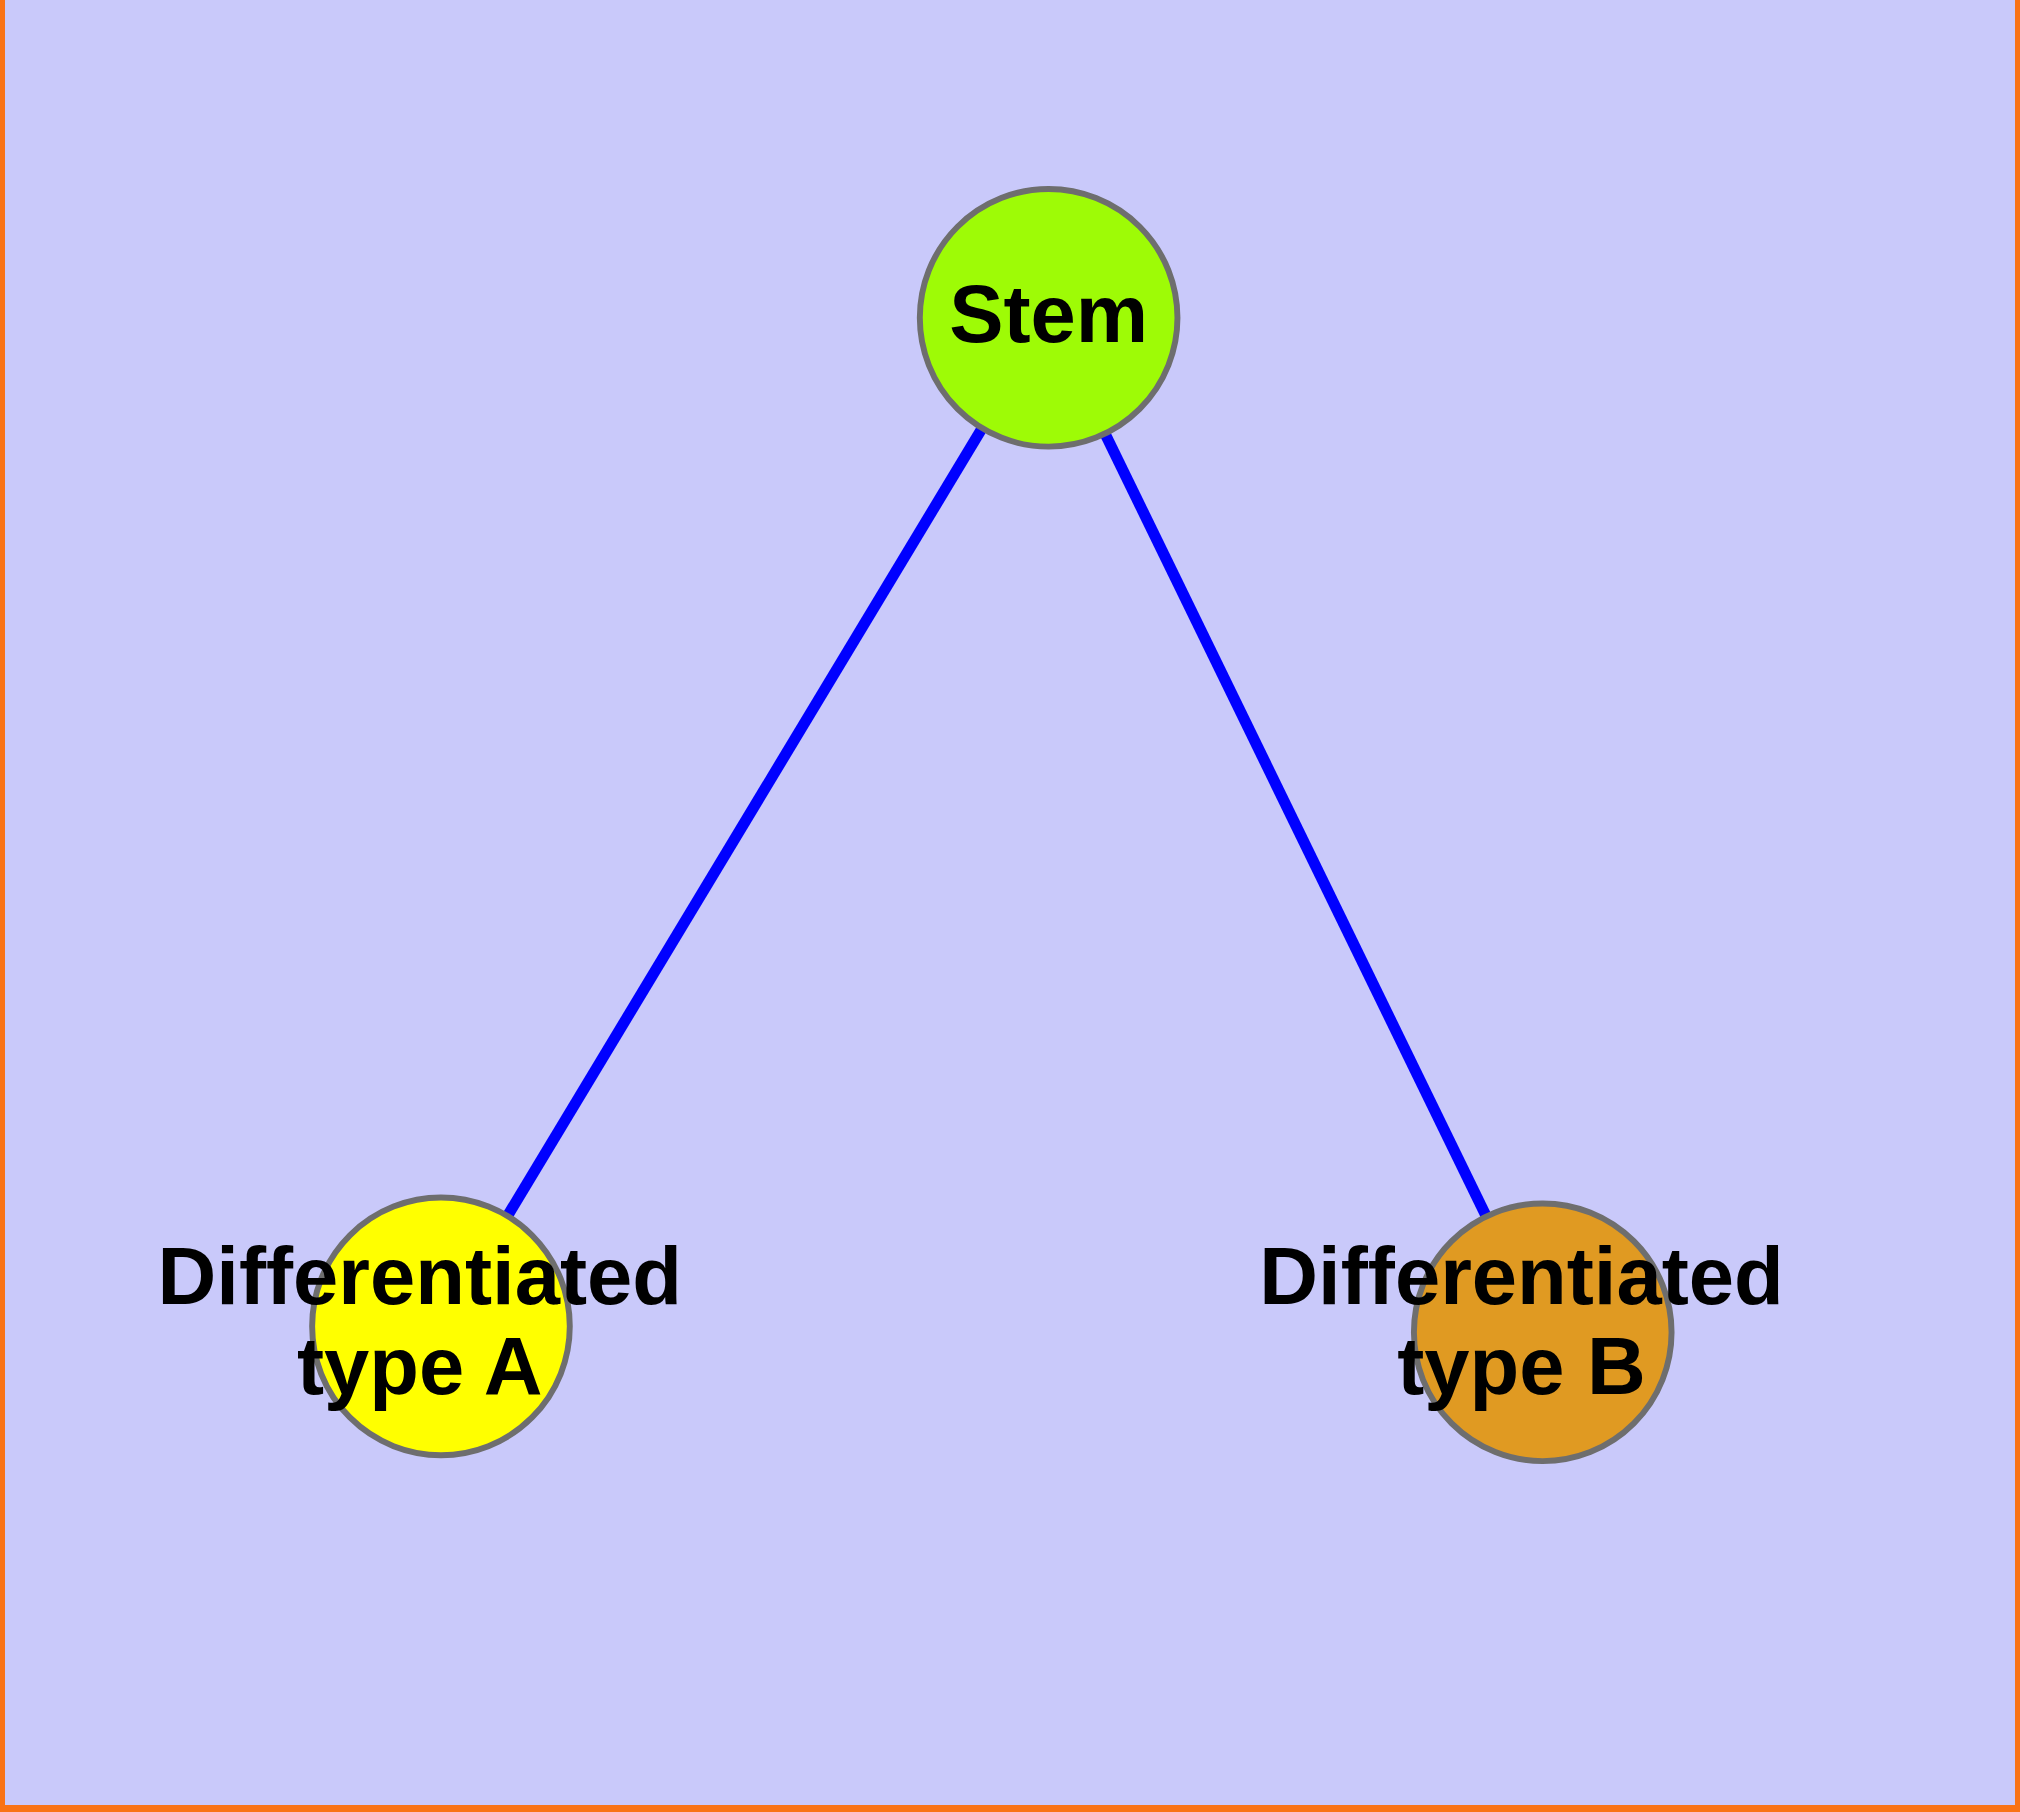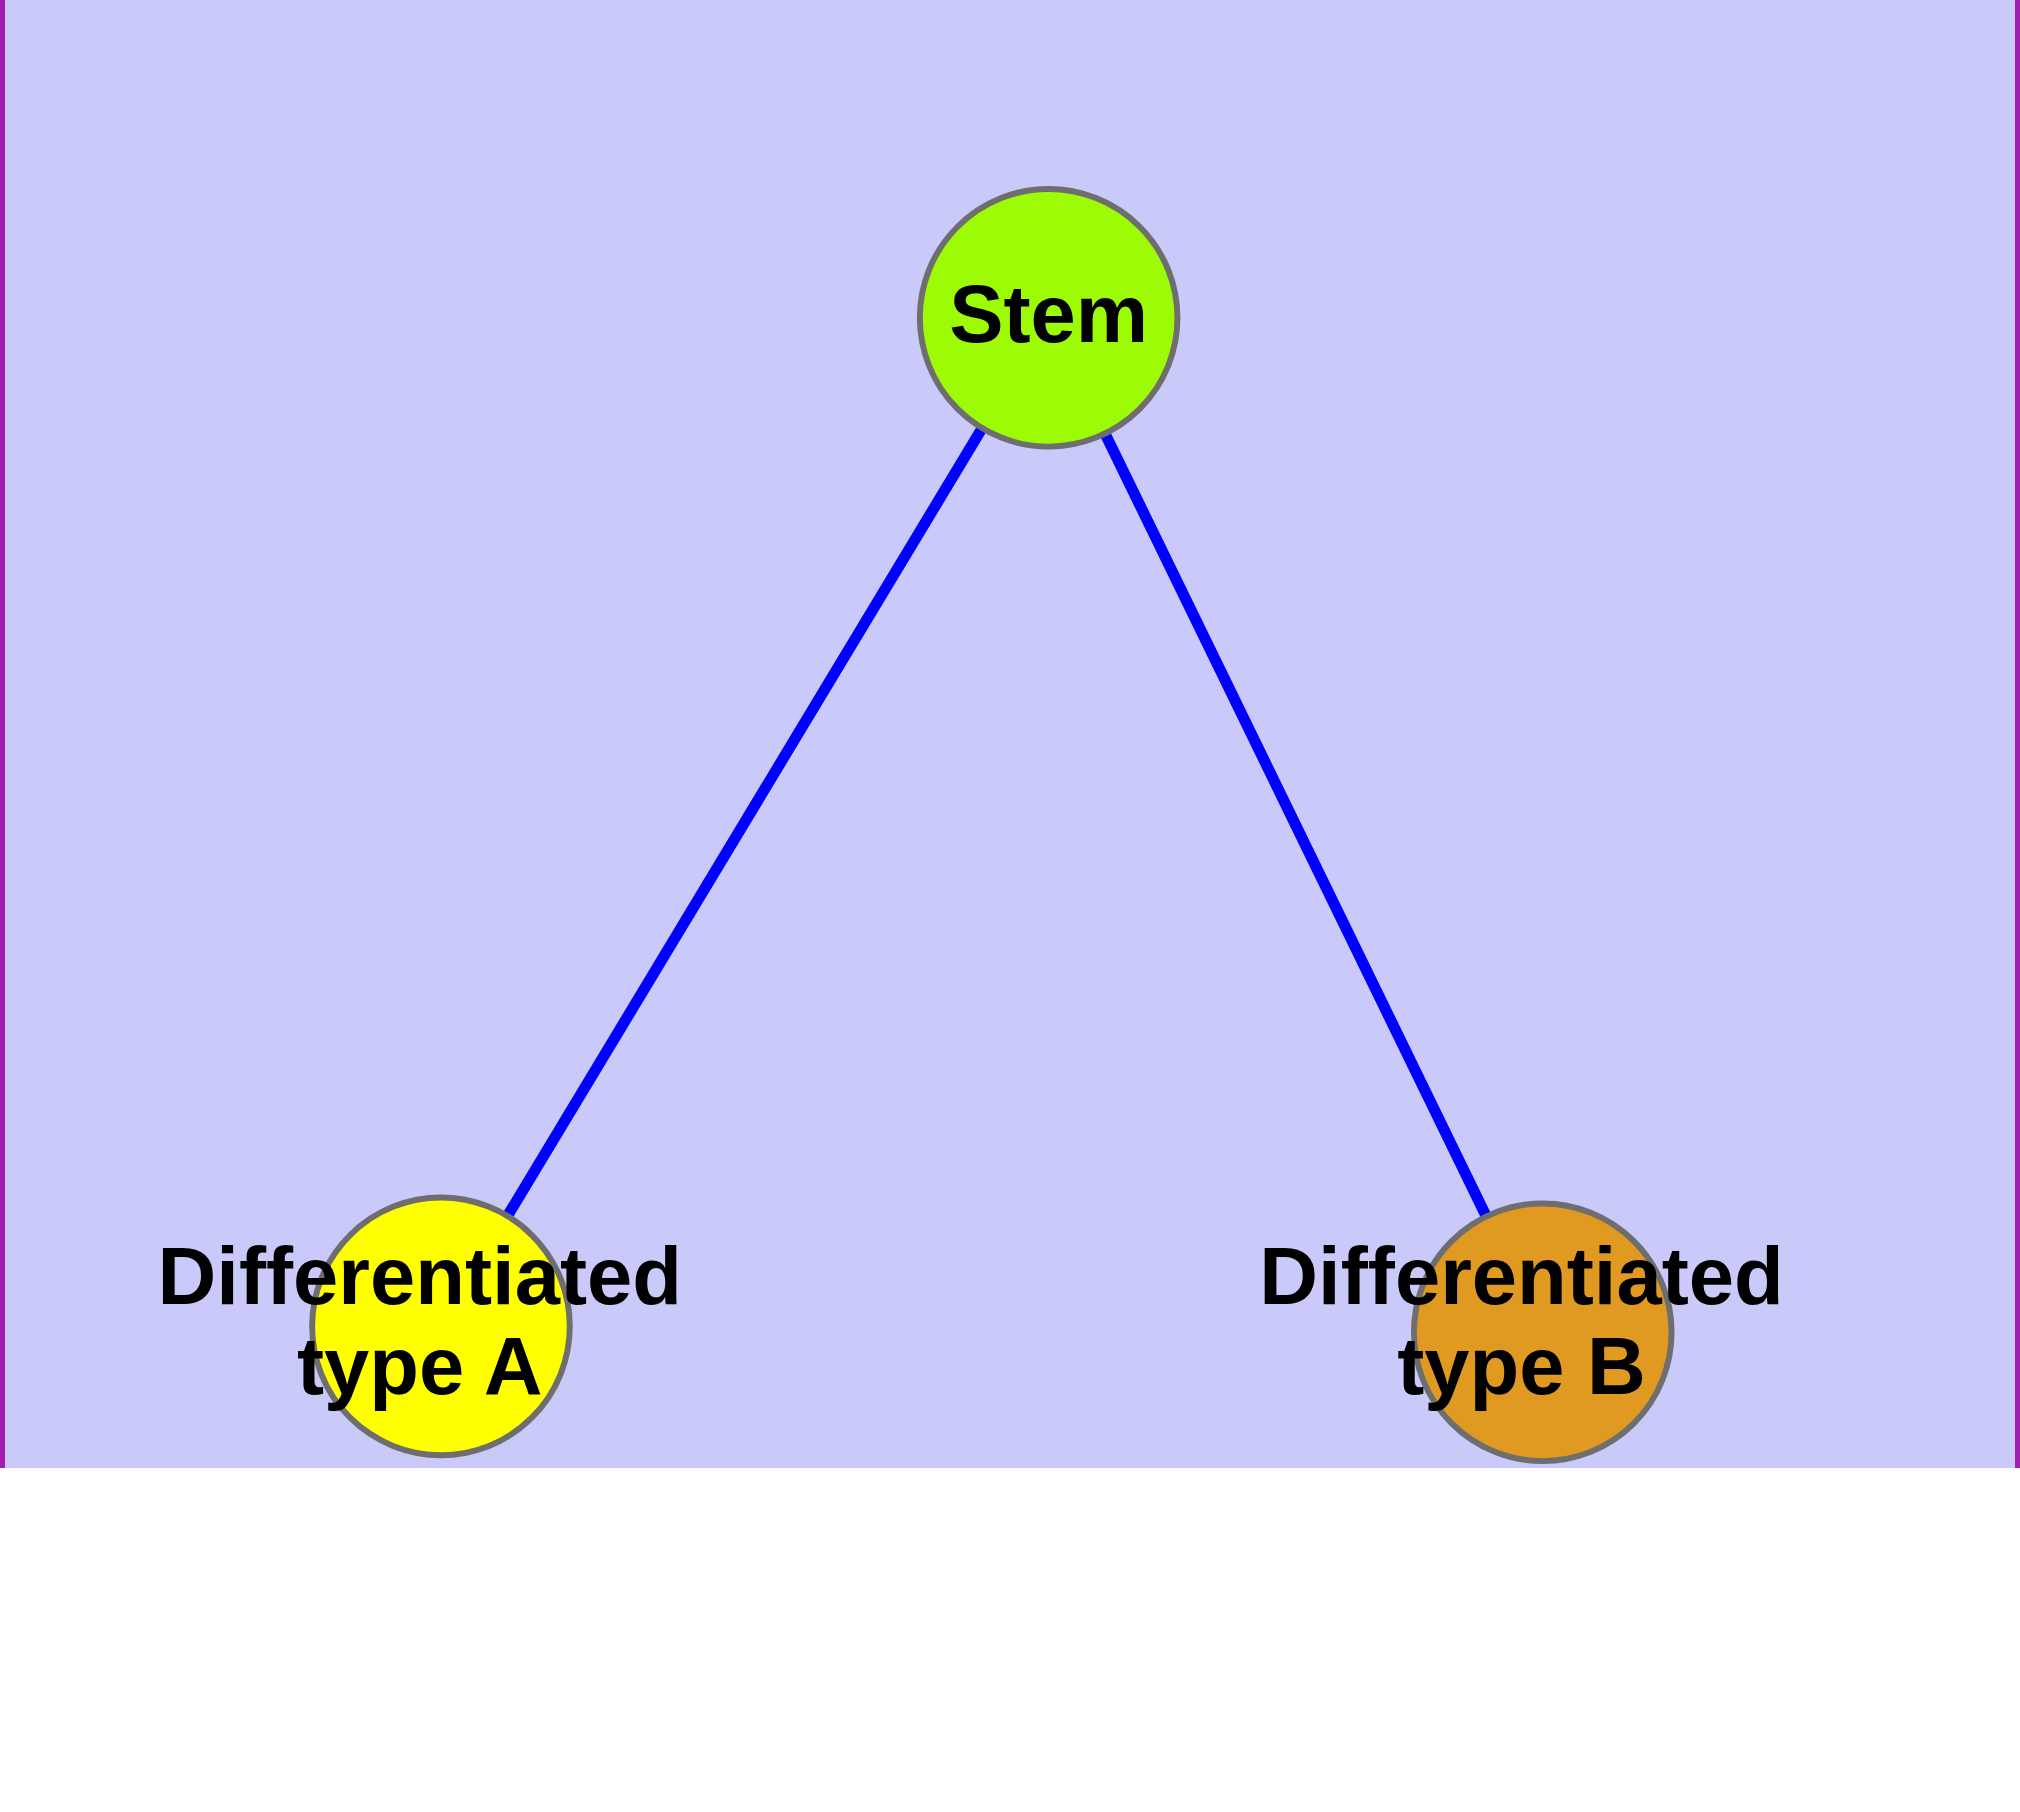--- a/index.html
+++ b/index.html
@@ -4,22 +4,22 @@
 <title>Cell Differentiation Graph</title>
 <style>
   html, body {
     margin: 0;
     padding: 0;
     background: #ffffff;
   }
   #canvas {
     position: relative;
     width: 2021px;
-    height: 1468px;
-    background: #a21caf;
+    height: 1812px;
+    background: #f97316;
     overflow: hidden;
     font-family: "Liberation Sans", "DejaVu Sans", sans-serif;
   }
   #plot-area {
     position: absolute;
     left: 5.1px;
     top: 0px;
     width: 2010px;
     height: 1805px;
     background: #c9c9fa;

